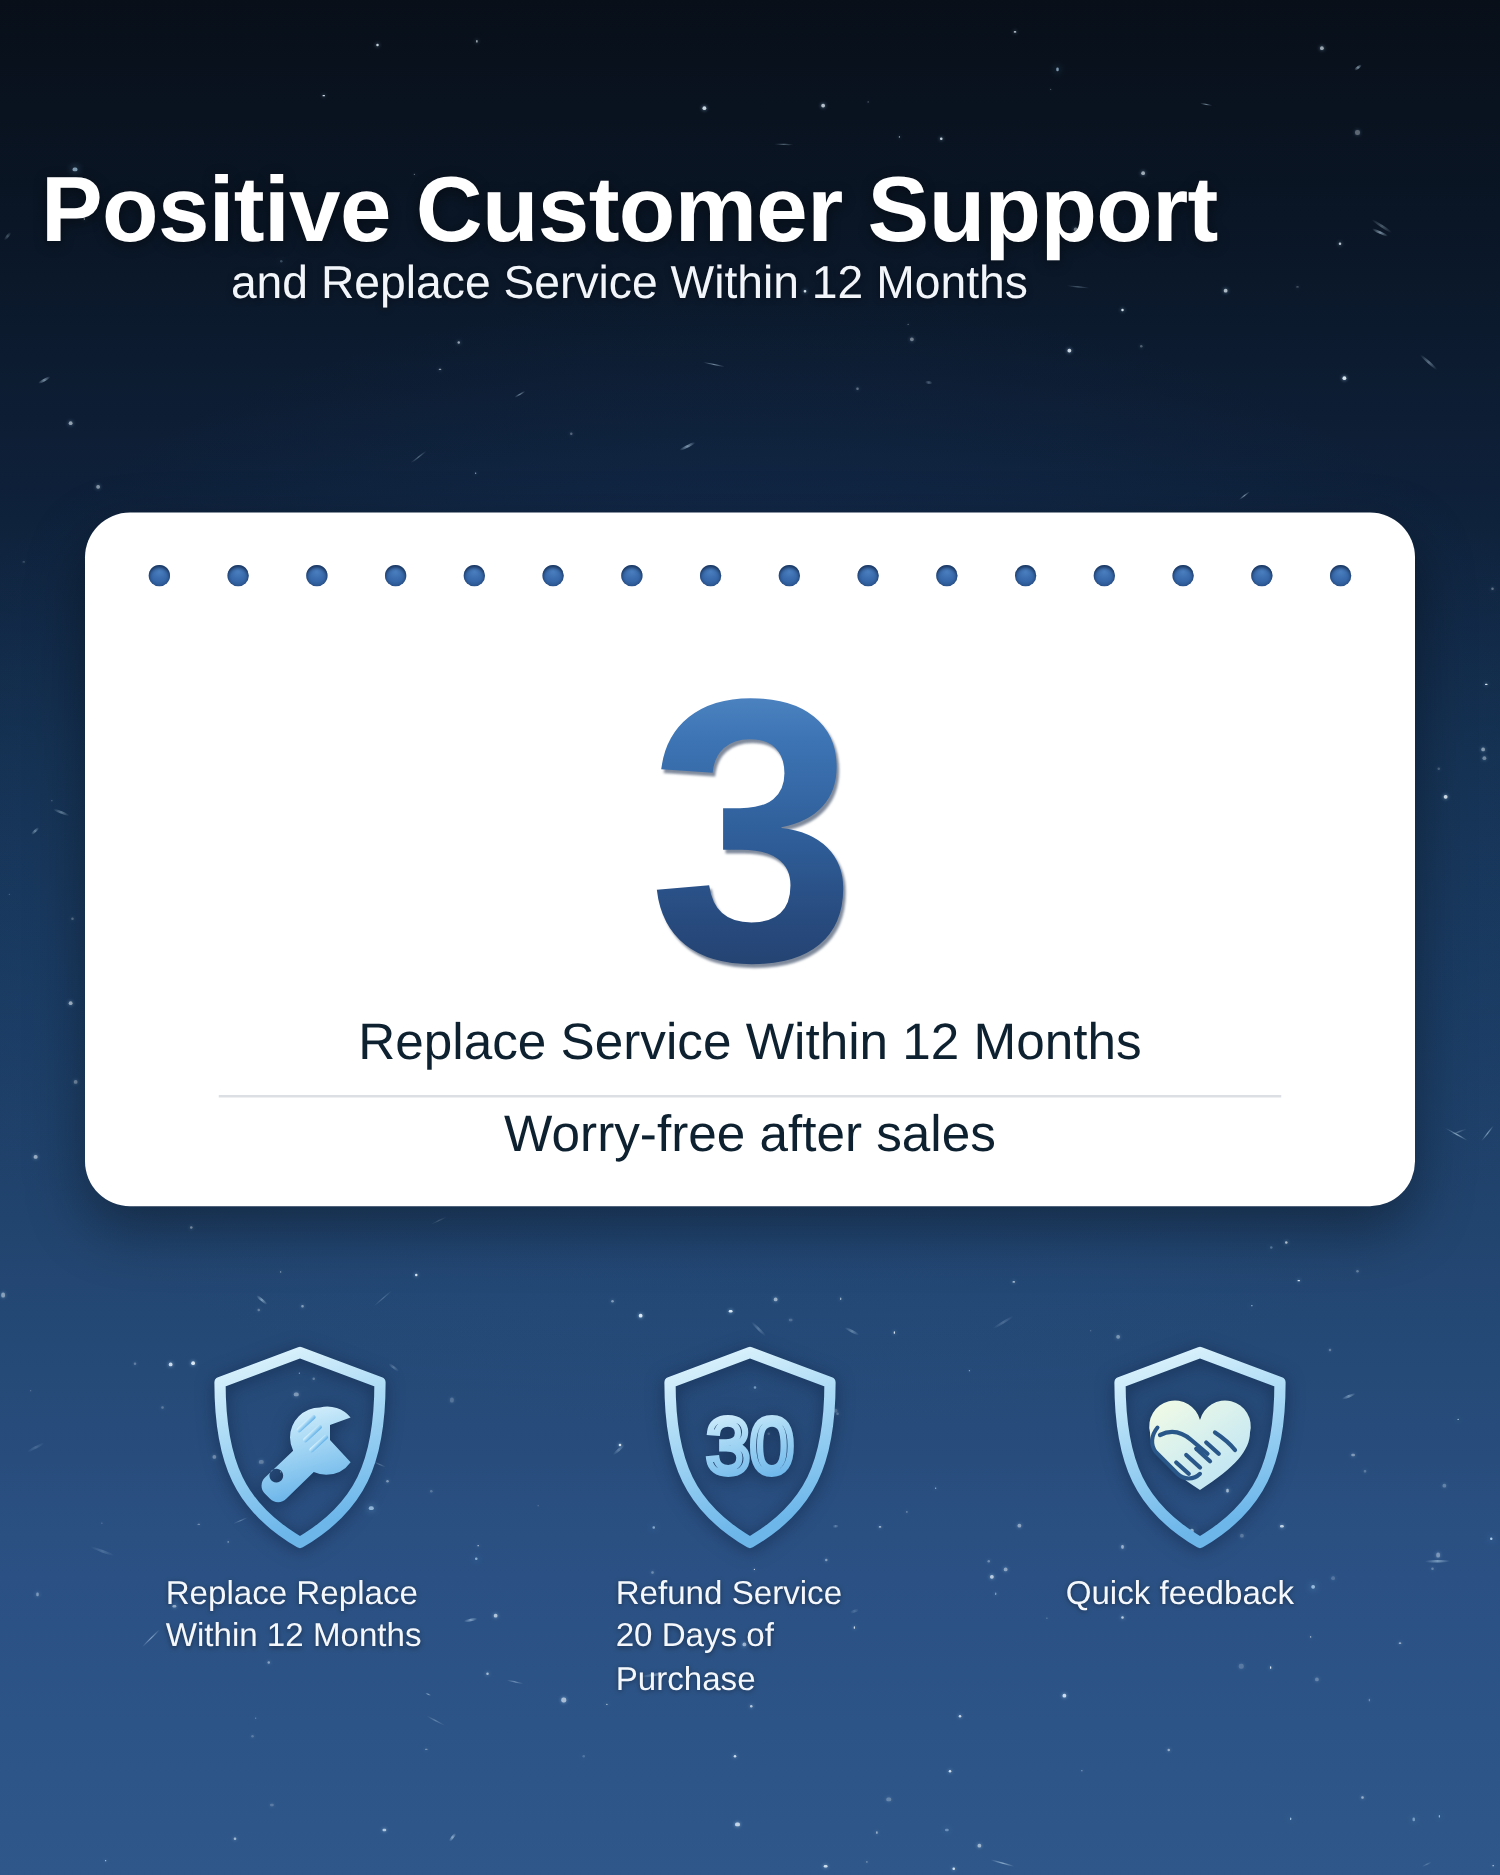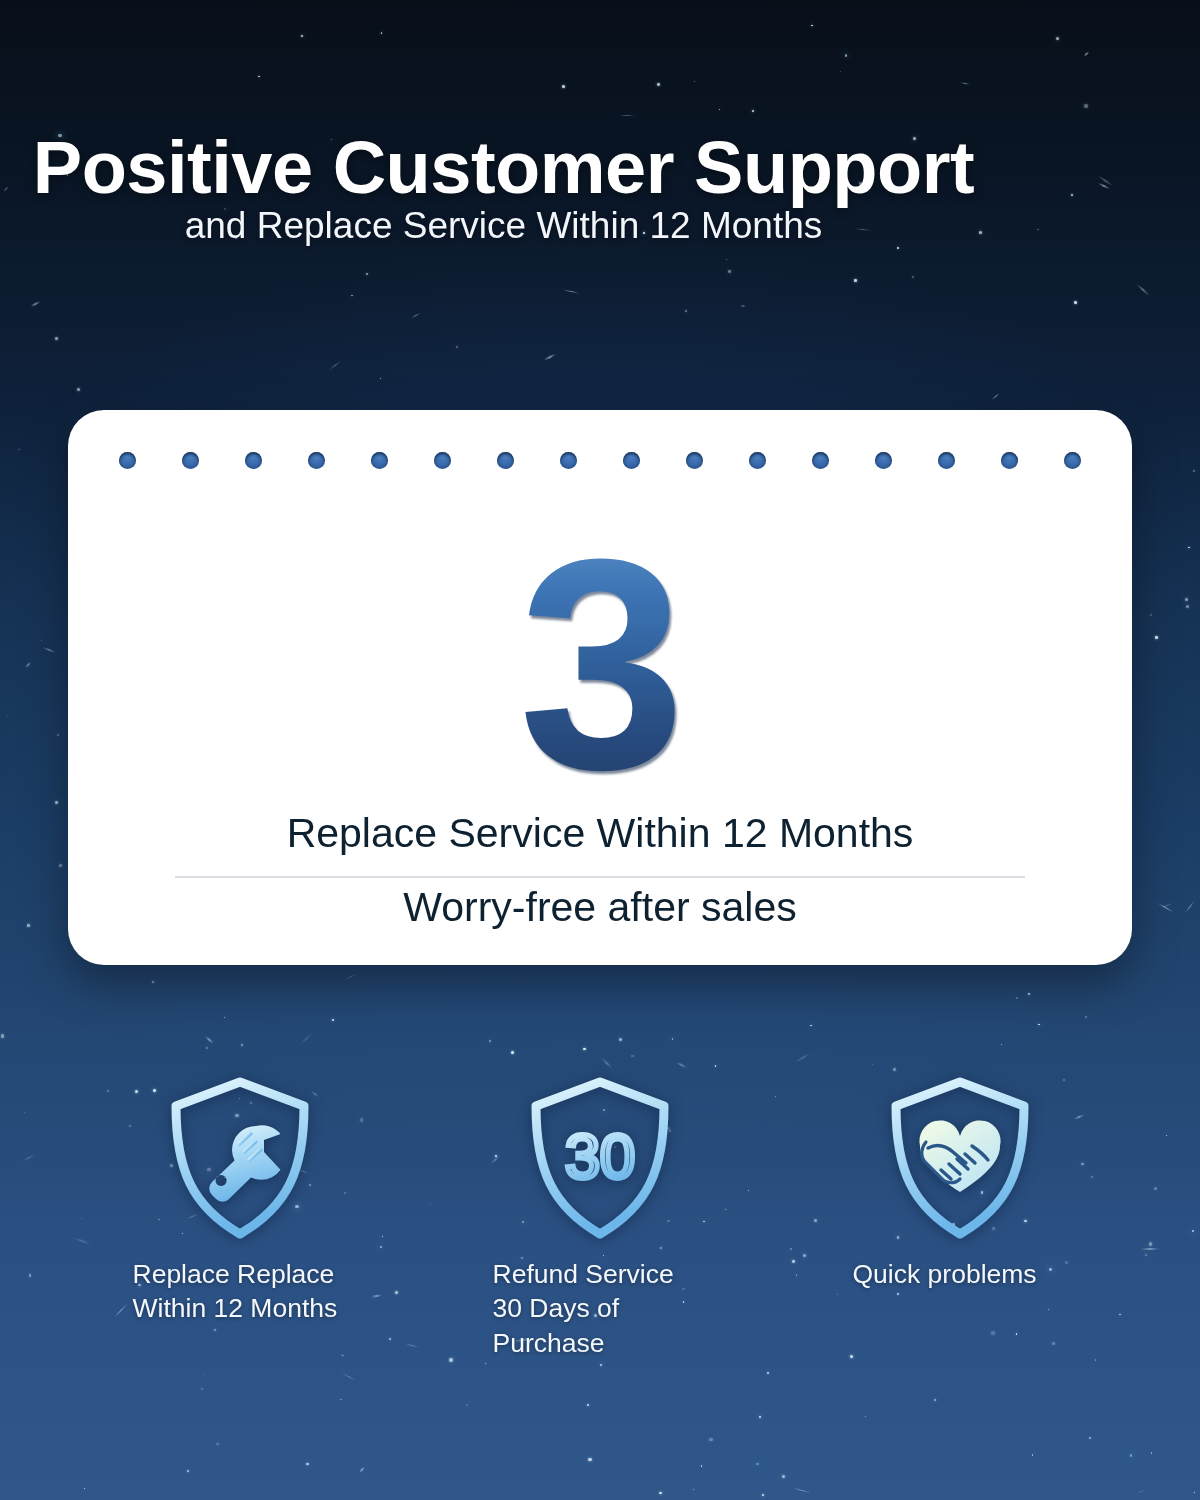--- a/index.html
+++ b/index.html
@@ -448,21 +448,21 @@
               <stop offset="0.45" stop-color="#a9d9f5"></stop>
               <stop offset="1" stop-color="#6cb6ea"></stop>
             </linearGradient>
           </defs>
           <path d="M76 8 L140 32 C140 96 124 132 76 160 C28 132 12 96 12 32 Z" fill="none" stroke="url(#sg2)" stroke-width="9" stroke-linejoin="round"></path>
           <text x="76" y="104" text-anchor="middle" font-family="'Liberation Sans', sans-serif" font-size="63" fill="none" stroke="url(#sg2)" stroke-width="5">30</text>
         </svg>
       </div>
       <div class="cap">
         <div>Refund Service</div>
-        <div>30 Days of Purchase</div>
+        <div>20 Days of Purchase</div>
       </div>
     </div>
 
     <div class="feature">
       <div class="shield-wrap">
         <svg class="shield-svg" width="152" height="168" viewBox="0 0 152 168">
           <defs>
             <linearGradient id="sg3" x1="0" y1="0" x2="0.25" y2="1">
               <stop offset="0" stop-color="#e3f6fd"></stop>
               <stop offset="0.45" stop-color="#a9d9f5"></stop>
@@ -482,18 +482,18 @@
             <path d="M57 96 l10 9"></path>
             <path d="M65 90 l11 10"></path>
             <path d="M73 85 l11 10"></path>
             <path d="M81 80 l10 9"></path>
             <path d="M88 72 c6 4 12 9 16 14"></path>
           </g>
           <path d="M42 68 c-5 6 -6 14 -1 20 l17 17 c5 5 13 5 18 0" fill="none" stroke="#2a5789" stroke-width="3.2" stroke-linecap="round"></path>
         </svg>
       </div>
       <div class="cap">
-        <div>Quick problems</div>
+        <div>Quick feedback</div>
       </div>
     </div>
 
   </div>
 </div>
 
 </body></html>

